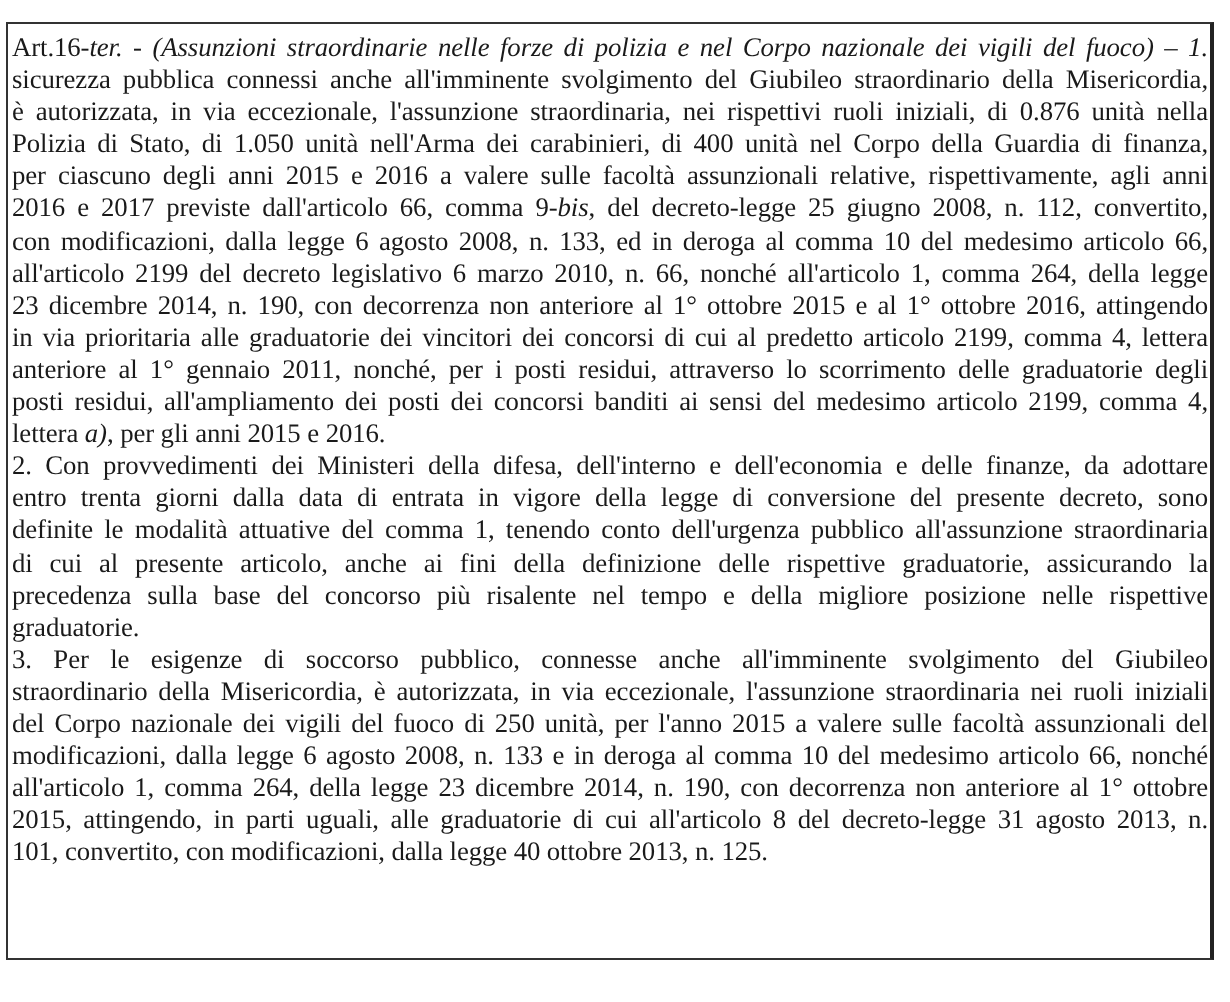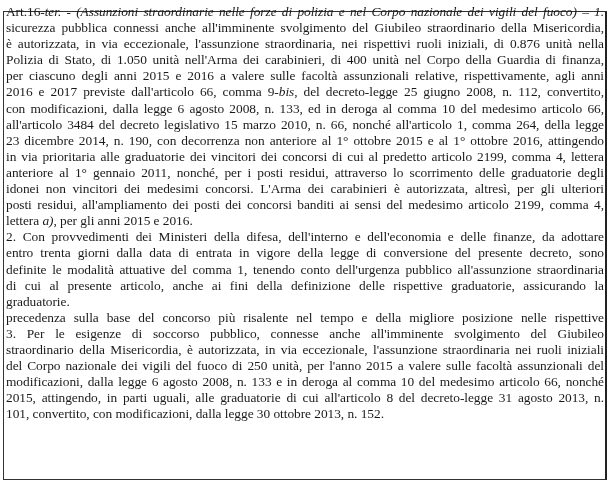--- a/index.html
+++ b/index.html
@@ -8,21 +8,21 @@
     position: absolute;
     left: 3px; top: 11px;
     width: 604px; height: 469px;
     border: 1px solid #333;
     border-right: 2px solid #222;
     box-sizing: border-box;
     background: #fff;
   }
   .text {
     position: absolute;
-    left: 6px; top: 4px;
+    left: 6px; top: 16px;
     width: 598px;
     font-family: "Liberation Serif", "DejaVu Serif", serif;
     font-size: 13.4px;
     line-height: 16.1px;
     color: #1a1a1a;
     letter-spacing: -0.05px;
   }
   .line { white-space: nowrap; display: block; height: 16.1px; }
   .just { text-align: justify; text-align-last: justify; white-space: normal; }
   i { font-style: italic; }
@@ -34,33 +34,33 @@
 
 <div class="text">
   <span class="line just"><span>Art.16-</span><i>ter.</i><span> - </span><i>(Assunzioni straordinarie nelle forze di polizia e nel Corpo nazionale dei vigili del fuoco) – 1.</i></span>
   <div id="body-lines">
       <span class="line just">sicurezza pubblica connessi anche all'imminente svolgimento del Giubileo straordinario della Misericordia,</span>
       <span class="line just">è autorizzata, in via eccezionale, l'assunzione straordinaria, nei rispettivi ruoli iniziali, di 0.876 unità nella</span>
       <span class="line just">Polizia di Stato, di 1.050 unità nell'Arma dei carabinieri, di 400 unità nel Corpo della Guardia di finanza,</span>
       <span class="line just">per ciascuno degli anni 2015 e 2016 a valere sulle facoltà assunzionali relative, rispettivamente, agli anni</span>
       <span class="line just">2016 e 2017 previste dall'articolo 66, comma 9-<i>bis</i>, del decreto-legge 25 giugno 2008, n. 112, convertito,</span>
       <span class="line just">con modificazioni, dalla legge 6 agosto 2008, n. 133, ed in deroga al comma 10 del medesimo articolo 66,</span>
-      <span class="line just">all'articolo 3484 del decreto legislativo 15 marzo 2010, n. 66, nonché all'articolo 1, comma 264, della legge</span>
+      <span class="line just">all'articolo 2199 del decreto legislativo 6 marzo 2010, n. 66, nonché all'articolo 1, comma 264, della legge</span>
       <span class="line just">23 dicembre 2014, n. 190, con decorrenza non anteriore al 1° ottobre 2015 e al 1° ottobre 2016, attingendo</span>
       <span class="line just">in via prioritaria alle graduatorie dei vincitori dei concorsi di cui al predetto articolo 2199, comma 4, lettera</span>
       <span class="line just">anteriore al 1° gennaio 2011, nonché, per i posti residui, attraverso lo scorrimento delle graduatorie degli</span>
-      <span class="line just">idonei non vincitori dei medesimi concorsi. L'Arma dei carabinieri è autorizzata, altresì, per gli ulteriori</span>
       <span class="line just">posti residui, all'ampliamento dei posti dei concorsi banditi ai sensi del medesimo articolo 2199, comma 4,</span>
       <span class="line">lettera <i>a)</i>, per gli anni 2015 e 2016.</span>
       <span class="line just">2. Con provvedimenti dei Ministeri della difesa, dell'interno e dell'economia e delle finanze, da adottare</span>
       <span class="line just">entro trenta giorni dalla data di entrata in vigore della legge di conversione del presente decreto, sono</span>
       <span class="line just">definite le modalità attuative del comma 1, tenendo conto dell'urgenza pubblico all'assunzione straordinaria</span>
       <span class="line just">di cui al presente articolo, anche ai fini della definizione delle rispettive graduatorie, assicurando la</span>
+      <span class="line just">precedenza sulla base del concorso più risalente nel tempo e della migliore posizione nelle rispettive</span>
       <span class="line">graduatorie.</span>
-      <span class="line just">precedenza sulla base del concorso più risalente nel tempo e della migliore posizione nelle rispettive</span>
       <span class="line just">3. Per le esigenze di soccorso pubblico, connesse anche all'imminente svolgimento del Giubileo</span>
       <span class="line just">straordinario della Misericordia, è autorizzata, in via eccezionale, l'assunzione straordinaria nei ruoli iniziali</span>
       <span class="line just">del Corpo nazionale dei vigili del fuoco di 250 unità, per l'anno 2015 a valere sulle facoltà assunzionali del</span>
       <span class="line just">modificazioni, dalla legge 6 agosto 2008, n. 133 e in deroga al comma 10 del medesimo articolo 66, nonché</span>
+      <span class="line just">all'articolo 1, comma 264, della legge 23 dicembre 2014, n. 190, con decorrenza non anteriore al 1° ottobre</span>
       <span class="line just">2015, attingendo, in parti uguali, alle graduatorie di cui all'articolo 8 del decreto-legge 31 agosto 2013, n.</span>
-      <span class="line">101, convertito, con modificazioni, dalla legge 30 ottobre 2013, n. 152.</span>
+      <span class="line">101, convertito, con modificazioni, dalla legge 40 ottobre 2013, n. 125.</span>
     </div>
 </div>
 
 </body></html>

